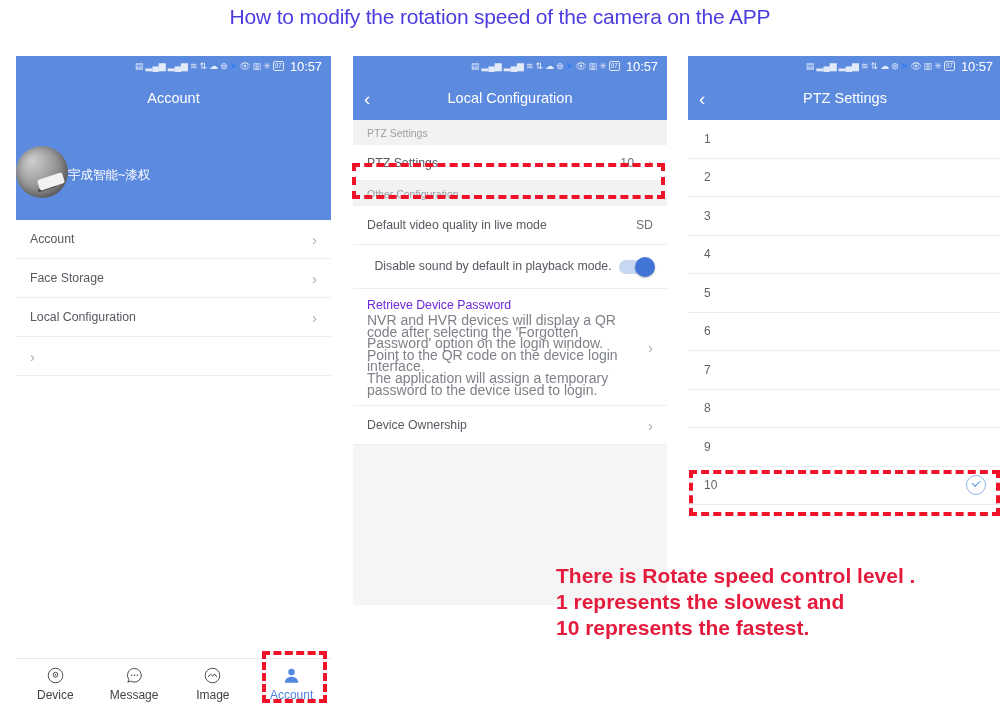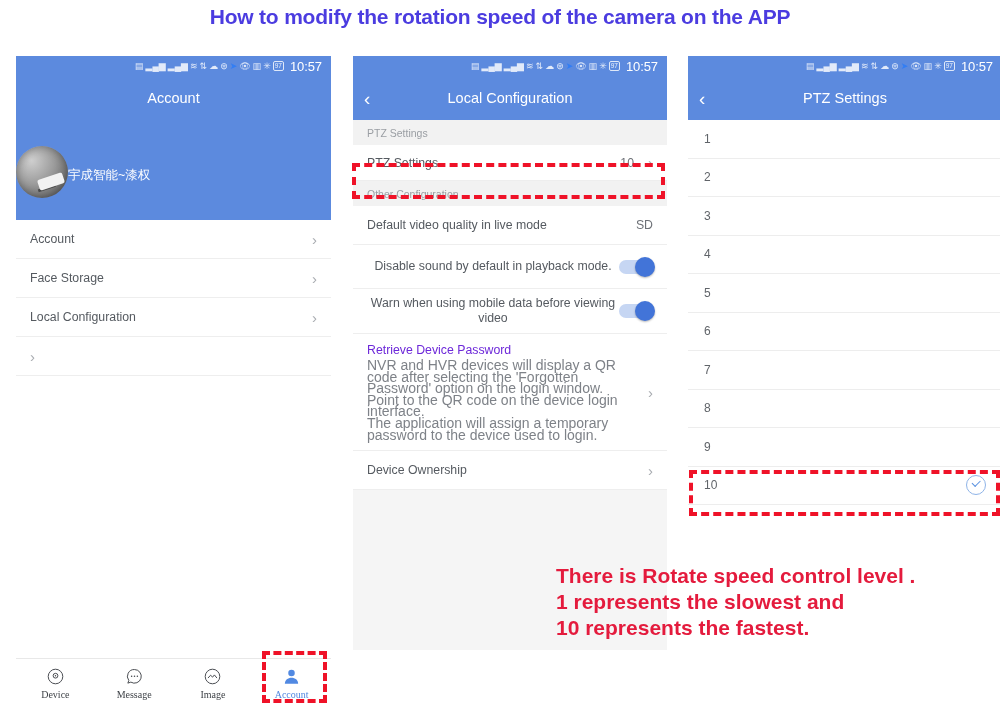--- a/index.html
+++ b/index.html
@@ -16,21 +16,21 @@
   }
 
   
   .page-title {
     position: absolute;
     top: 5px;
     left: 0;
     width: 1000px;
     text-align: center;
     font-size: 21px;
-    font-weight: bold;
+    font-weight: normal;
     color: #4b3ce0;
     letter-spacing: -0.2px;
   }
 
   
   .phone {
     position: absolute;
     background: #ffffff;
     overflow: hidden;
   }
@@ -256,21 +256,21 @@
     box-sizing: border-box;
   }
   .tab {
     flex: 1;
     display: flex;
     flex-direction: column;
     align-items: center;
     justify-content: center;
     gap: 3px;
   }
-  .tab .tab-label { font-size: 10px; color: #3f4348; font-family: Liberation Serif, serif; }
+  .tab .tab-label { font-size: 12px; color: #3f4348; }
   .tab.active .tab-label { color: #4f86e0; }
   .tab-icon {
     width: 19px; height: 19px;
     display: block;
   }
 
   
   .redbox {
     position: absolute;
     border: 4px dashed #ef1228;
@@ -417,24 +417,20 @@
 
   <div class="list">
     <div class="row">
       <span class="label">Default video quality in live mode</span>
       <span class="value" style="margin-right:0;">SD</span>
     </div>
     <div class="row multi">
       <span class="label">Disable sound by default in playback mode.</span>
       <span class="toggle"></span>
     </div>
-    <div class="row multi">
-      <span class="label">Warn when using mobile data before viewing video</span>
-      <span class="toggle"></span>
-    </div>
     <div class="row desc">
       <div class="desc-main">
         <div class="desc-title">Retrieve Device Password</div>
         <div class="desc-body" style="white-space:pre-line;">NVR and HVR devices will display a QR code after selecting the 'Forgotten Password' option on the login window.
 Point to the QR code on the device login interface.
 The application will assign a temporary password to the device used to login.</div>
       </div>
       <span class="chev">›</span>
     </div>
     <div class="row">

